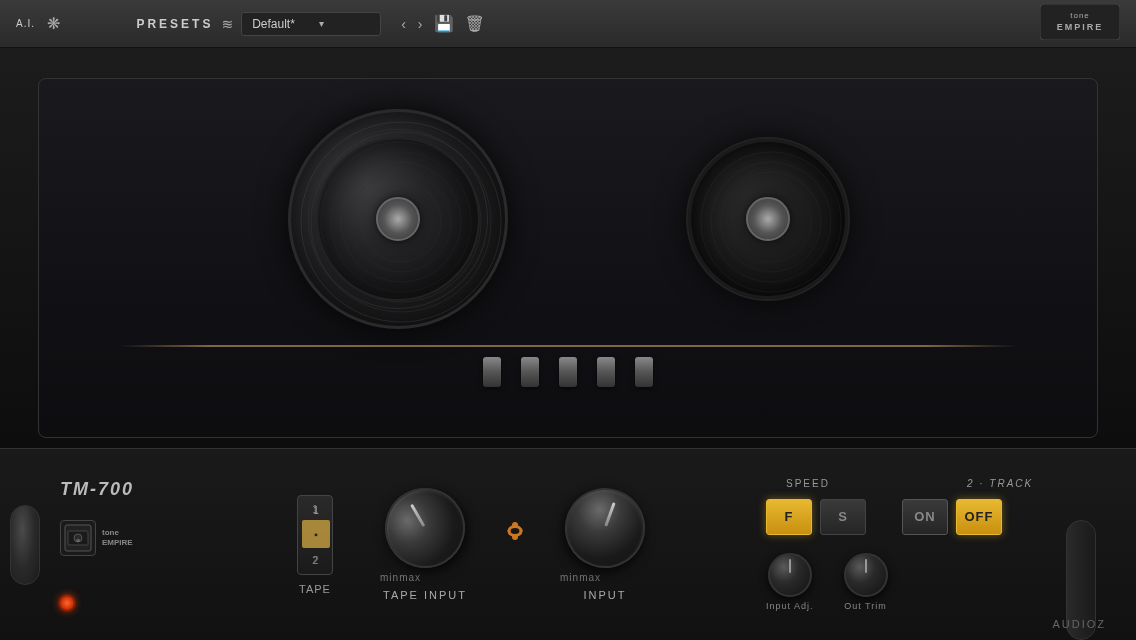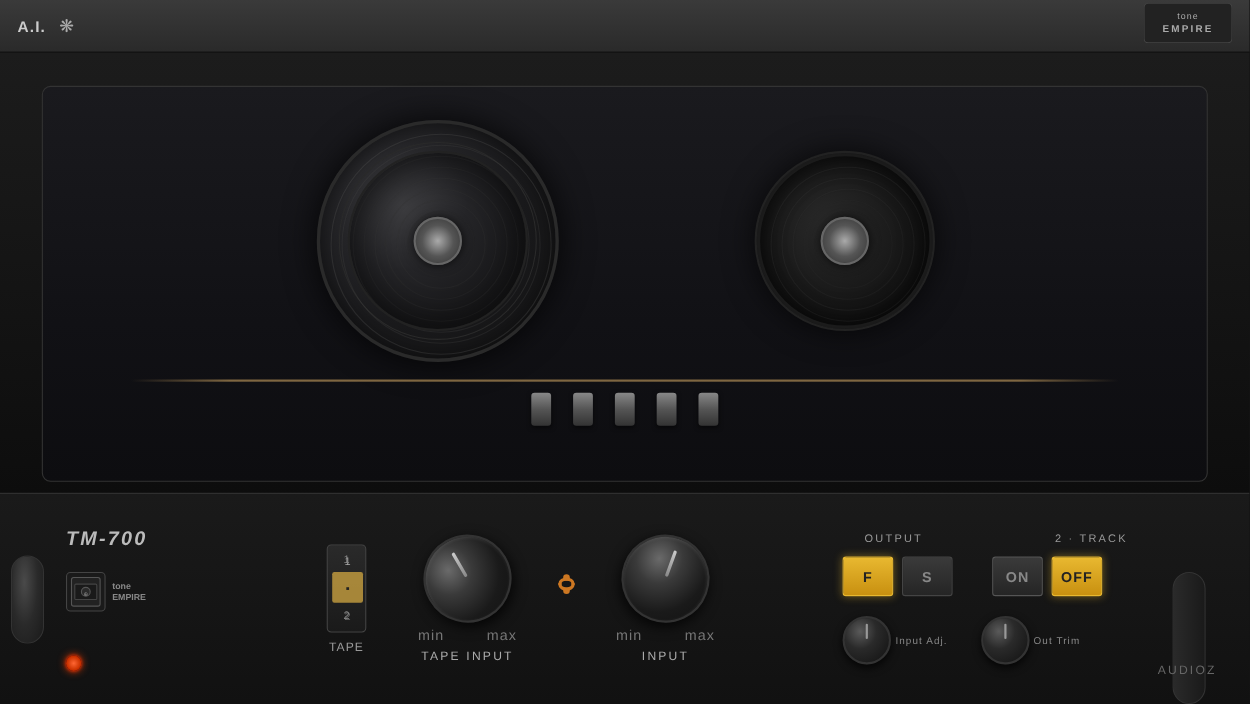--- a/index.html
+++ b/index.html
@@ -22,22 +22,22 @@
       border-bottom: 1px solid #111;
       gap: 16px;
     }
     .top-bar-left {
       display: flex;
       align-items: center;
       gap: 12px;
     }
     .ai-label {
       color: #ccc;
-      font-size: 14px;
-      font-weight: bold;
+      font-size: 10px;
+      font-weight: normal;
       letter-spacing: 1px;
     }
     .network-icon {
       color: #aaa;
       font-size: 16px;
     }
     .presets-section {
       display: flex;
       align-items: center;
       gap: 8px;
@@ -375,23 +375,22 @@
       left: 50%;
       transform: translateX(-50%);
       width: 3px;
       height: 25px;
       background: linear-gradient(180deg, #ccc 0%, #888 100%);
       border-radius: 2px;
     }
 
     .knob-min-max {
       display: flex;
-      justify-content: space-between;
       width: 90px;
-      font-size: 13px;
+      font-size: 10px;
       color: #777;
       letter-spacing: 1px;
     }
 
     .knob-label {
       color: #aaa;
       font-size: 11px;
       letter-spacing: 2px;
       margin-top: 2px;
     }
@@ -473,21 +472,21 @@
     }
 
     .small-knobs {
       display: flex;
       gap: 30px;
       margin-top: 8px;
     }
 
     .small-knob-section {
       display: flex;
-      flex-direction: row;
+      flex-direction: column;
       align-items: center;
       gap: 4px;
     }
 
     .small-knob {
       width: 44px;
       height: 44px;
       border-radius: 50%;
       background: radial-gradient(ellipse at 35% 30%, #5a5a5a 0%, #2a2a2a 40%, #111 100%);
       border: 2px solid #333;
@@ -538,34 +537,50 @@
       width: 30px;
       height: 80px;
       background: radial-gradient(ellipse at 40% 30%, #4a4a4a 0%, #2a2a2a 50%, #1a1a1a 100%);
       border-radius: 15px;
       border: 1px solid #333;
     }
 
     
     .audioz-watermark {
       position: absolute;
-      bottom: 24px;
+      bottom: 10px;
       right: 30px;
       color: #666;
       font-size: 11px;
       letter-spacing: 2px;
     }
   </style>
 </head>
 <body>
 
 <div class="top-bar">
   <div class="top-bar-left">
     <span class="ai-label">A.I.</span>
     <span class="network-icon">❋</span>
+  </div>
+  <div class="presets-section">
+    <span class="presets-label">PRESETS</span>
+    <span class="wave-icon">≋</span>
+    <div class="preset-dropdown">
+      <span>Default*</span>
+      <span class="dropdown-arrow">▾</span>
+    </div>
+    <div class="nav-arrows">
+      <button class="nav-arrow-btn">‹</button>
+      <button class="nav-arrow-btn">›</button>
+    </div>
+    <div class="save-icons">
+      <span class="save-icon">💾</span>
+      <span class="trash-icon">🗑</span>
+    </div>
   </div>
   <div class="top-bar-right">
     <div>
       <svg width="80" height="36" viewBox="0 0 80 36">
         <rect x="0" y="0" width="80" height="36" rx="4" fill="#222" stroke="#444" stroke-width="1"></rect>
         <text x="40" y="14" text-anchor="middle" fill="#aaa" font-size="8" font-family="Arial" letter-spacing="1">tone</text>
         <text x="40" y="26" text-anchor="middle" fill="#aaa" font-size="9" font-family="Arial" font-weight="bold" letter-spacing="2">EMPIRE</text>
       </svg>
     </div>
   </div>
@@ -675,22 +690,22 @@
       <div class="knob" style="transform: rotate(20deg);"></div>
       <div class="knob-min-max">
         <span>min</span>
         <span>max</span>
       </div>
       <span class="knob-label">INPUT</span>
     </div>
 
     <div class="speed-section">
       <div class="speed-track-labels">
-        <span class="section-label">OUTPUT</span>
-        <span class="section-label" style="margin-left:40px;">2 · TRACK</span>
+        <span class="section-label">SPEED</span>
+        <span class="section-label" style="margin-left:57px;font-style:italic;">2 · TRACK</span>
       </div>
       <div class="speed-buttons">
         <button class="speed-btn btn-active-yellow">F</button>
         <button class="speed-btn btn-gray">S</button>
         <div style="width:20px;"></div>
         <button class="speed-btn btn-active-on">ON</button>
         <button class="speed-btn btn-active-off">OFF</button>
       </div>
       <div class="small-knobs">
         <div class="small-knob-section">

